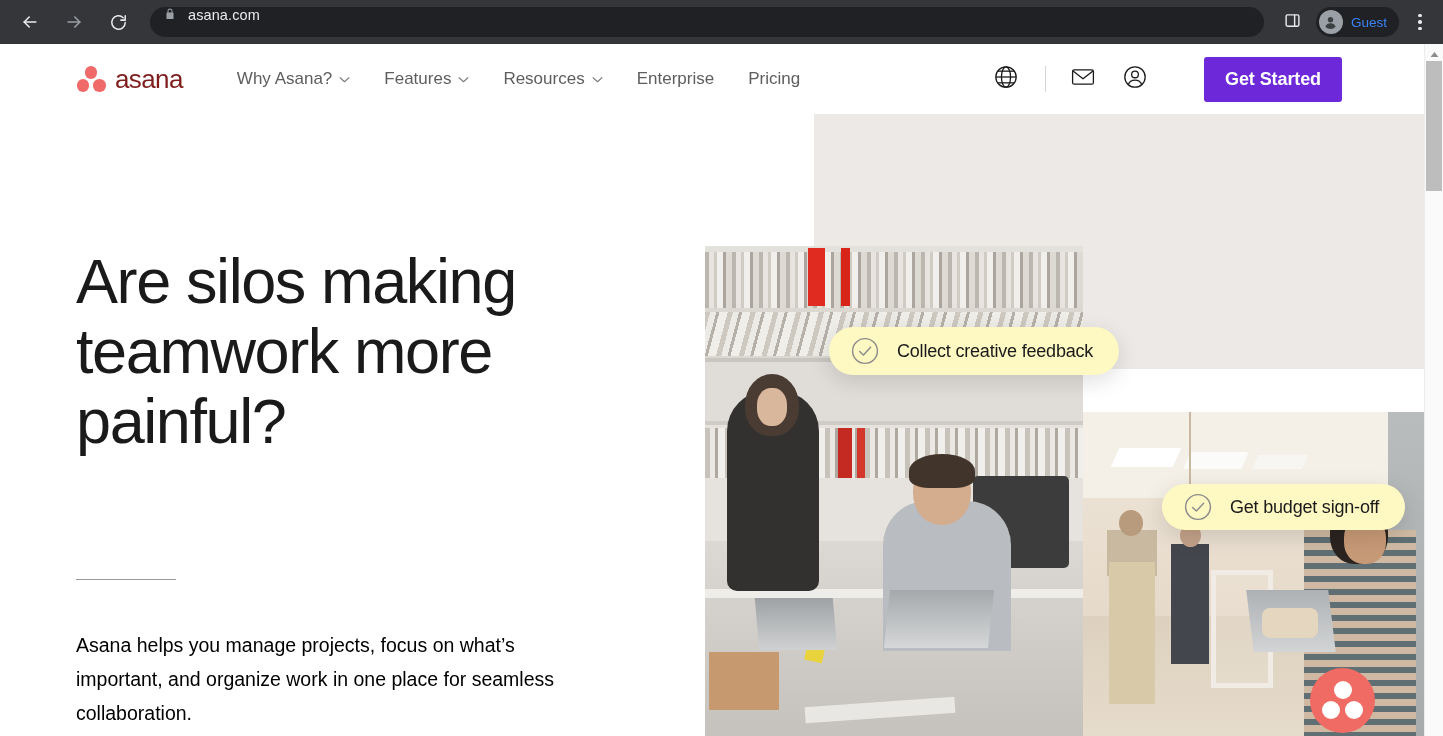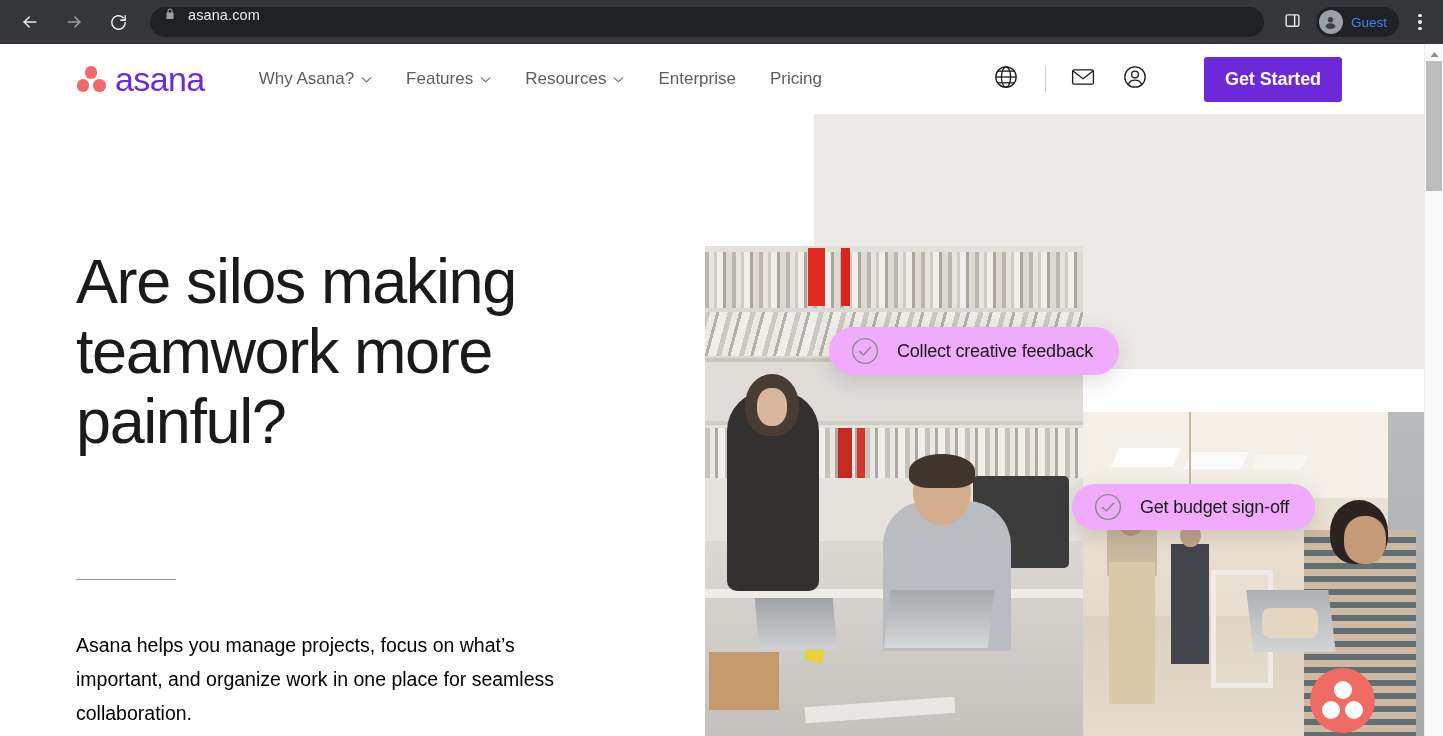--- a/index.html
+++ b/index.html
@@ -163,23 +163,23 @@
   .brand-mark span {
     position: absolute;
     width: 12.5px; height: 12.5px;
     border-radius: 50%;
     background: #f06a6a;
   }
   .brand-mark .d-top  { top: 0px;  left: 8.7px; }
   .brand-mark .d-left { top: 13px; left: 0.5px; }
   .brand-mark .d-right{ top: 13px; left: 17px;  }
   .brand-word {
-    font-size: 34px;
+    font-size: 26px;
     font-weight: 400;
-    color: #6d28d9;
+    color: #7f1d1d;
     letter-spacing: -0.6px;
     line-height: 1;
   }
 
   .main-nav {
     display: flex;
     align-items: center;
     margin-left: 54px;
     flex: 0 0 auto;
     justify-content: center;
@@ -539,21 +539,21 @@
   .pr-rack {
     position: absolute; left: 128px; top: 158px;
     width: 62px; height: 118px;
     border: 5px solid #f0ece5;
     background: rgba(255,255,255,0.12);
   }
 
   
   .float-card {
     position: absolute;
-    background: #f0abfc;
+    background: #fef9c3;
     border-radius: 44px;
     display: flex;
     align-items: center;
     box-shadow: 0 6px 22px rgba(0,0,0,0.13);
     z-index: 30;
   }
   .float-card .check {
     width: 28px; height: 28px;
     flex: 0 0 auto;
     margin-left: 22px;
@@ -561,21 +561,21 @@
   }
   .float-card .card-label {
     font-size: 18px;
     color: #1a1a1a;
     font-weight: 400;
     white-space: nowrap;
     padding-right: 26px;
     letter-spacing: -0.2px;
   }
   .card-feedback { left: 829px; top: 283px; height: 48px; }
-  .card-budget   { left: 1072px; top: 440px; height: 46px; }
+  .card-budget   { left: 1162px; top: 440px; height: 46px; }
 
   
   .coral-badge {
     position: absolute;
     left: 1310px; top: 624px;
     width: 65px; height: 65px;
     border-radius: 50%;
     background: #ef6b63;
     z-index: 32;
   }

